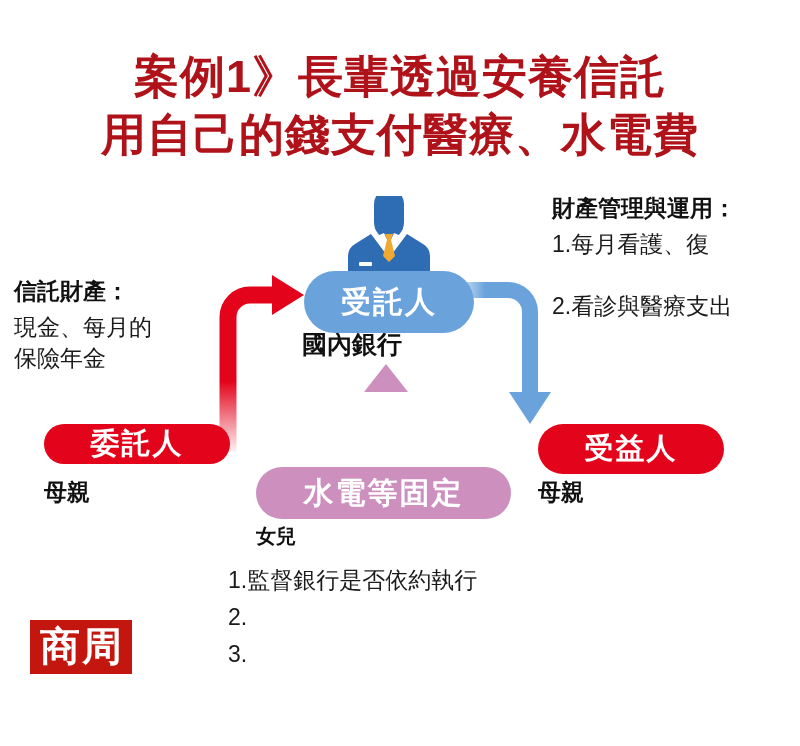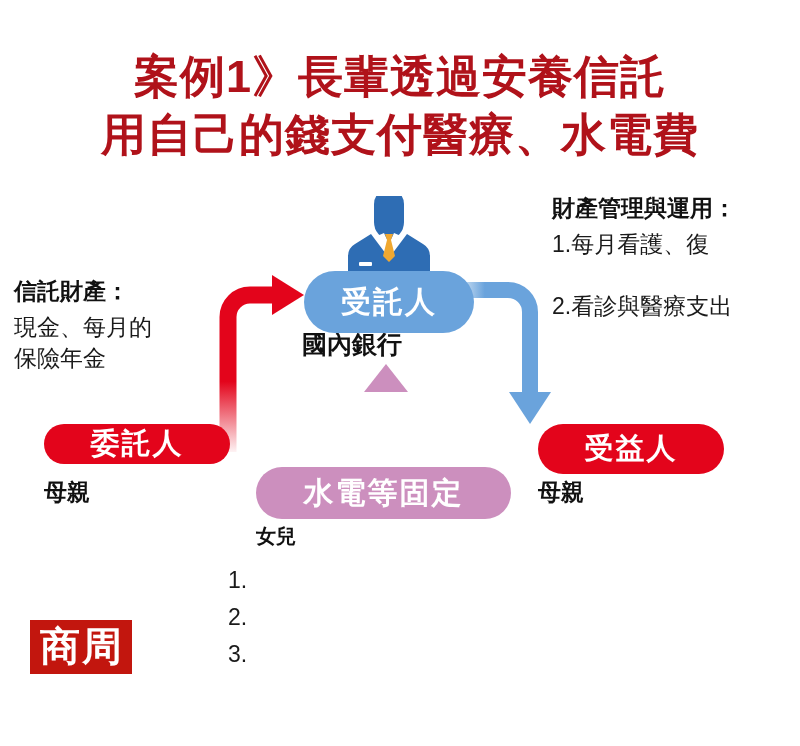--- a/index.html
+++ b/index.html
@@ -271,20 +271,21 @@
 <div class="sublabel sub-beneficiary">母親</div>
 
 <div class="pill pill-supervisor">
   <span>水電等固定</span>
 </div>
 <div class="sublabel sub-supervisor">女兒</div>
 
 <div class="bottom-list">
   <div class="bottom-item">
     <span>1.</span>
+    <span>監督銀行是否依約執行</span>
   </div>
   <div class="bottom-item">
     <span>2.</span>
   </div>
   <div class="bottom-item">
     <span>3.</span>
   </div>
 </div>
 
 <div class="logo">

